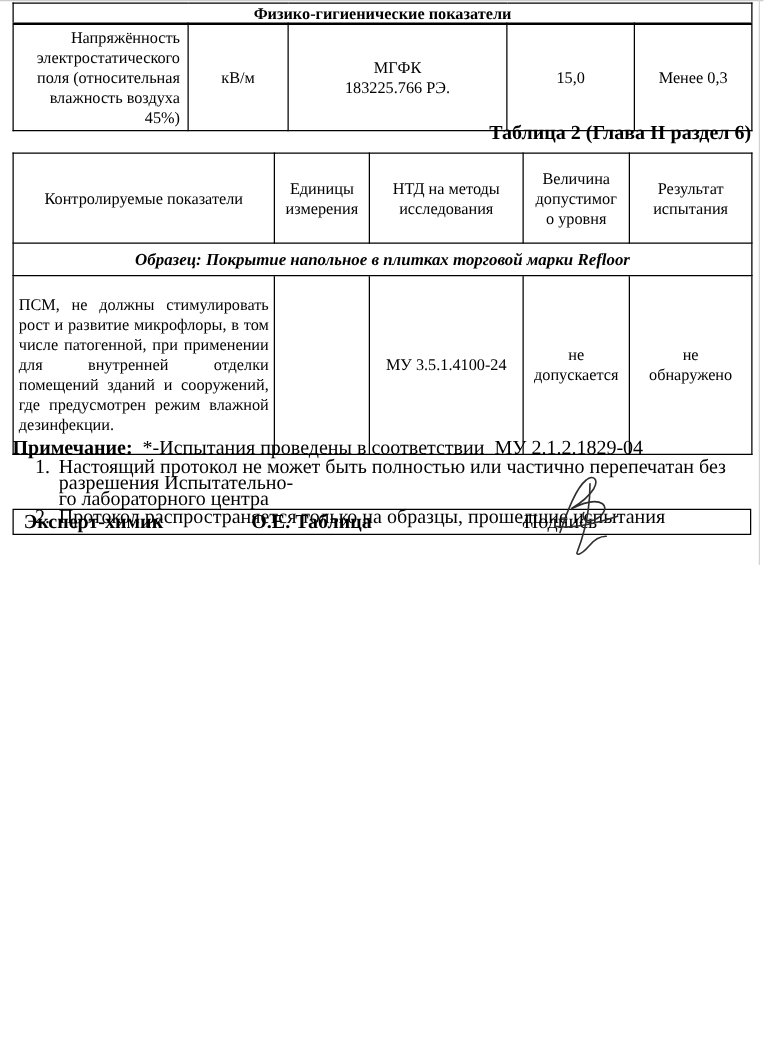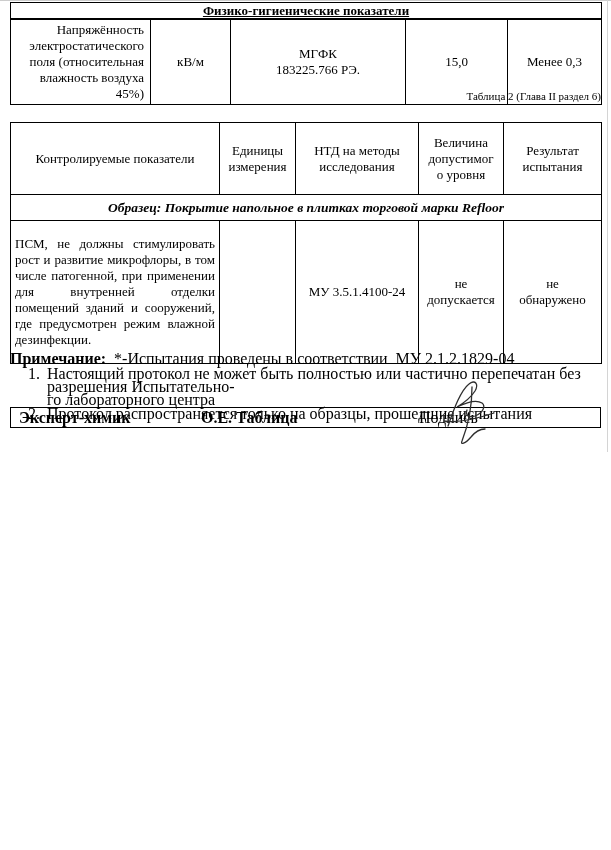--- a/index.html
+++ b/index.html
@@ -5,32 +5,32 @@
   html,body{margin:0;padding:0;background:#fff;}
   .page{position:relative;width:611px;height:850px;background:#ffffff;overflow:hidden;
         font-family:"Liberation Serif","DejaVu Serif",serif;color:#000;}
   .edge-top{position:absolute;left:0;top:0;width:611px;height:1px;background:#cccccc;}
   .edge-right{position:absolute;left:607px;top:0;width:1px;height:452px;background:#d4d4d4;}
 
   table{border-collapse:collapse;table-layout:fixed;position:absolute;}
   td{border:1px solid #000;font-size:13px;line-height:16px;padding:1px 4px;
      overflow:hidden;vertical-align:middle;}
   .center{text-align:center;}
-  .b{font-weight:bold;text-decoration:underline;}
+  .b{font-weight:bold;}
   .bi{font-weight:bold;font-style:italic;}
   .preline{white-space:pre-line;}
 
   
   .t1{left:10px;top:2px;width:591px;}
   .t1 .head td{border-bottom:2px solid #000;height:15px;font-size:13px;line-height:15px;padding:0 4px;}
   .t1 .body td{height:80px;}
   .t1 .ind{padding:2px 6px 2px 4px;text-align:right;}
 
   
-  .caption{position:absolute;top:88px;right:10px;font-size:11px;font-weight:normal;line-height:17px;}
+  .caption{position:absolute;top:98px;right:10px;font-size:16px;font-weight:bold;line-height:17px;}
 
   
   .t2{left:10px;top:122px;width:591px;}
   .t2 .head td{height:69px;}
   .t2 .sample td{height:23px;font-size:13.5px;}
   .t2 .section td{height:18px;border-bottom:2px solid #000;font-size:13.5px;}
   .t2 .body td{height:112px;}
   .t2 .just{vertical-align:top;text-align:justify;text-align-last:left;padding:15px 4px;}
 
   

